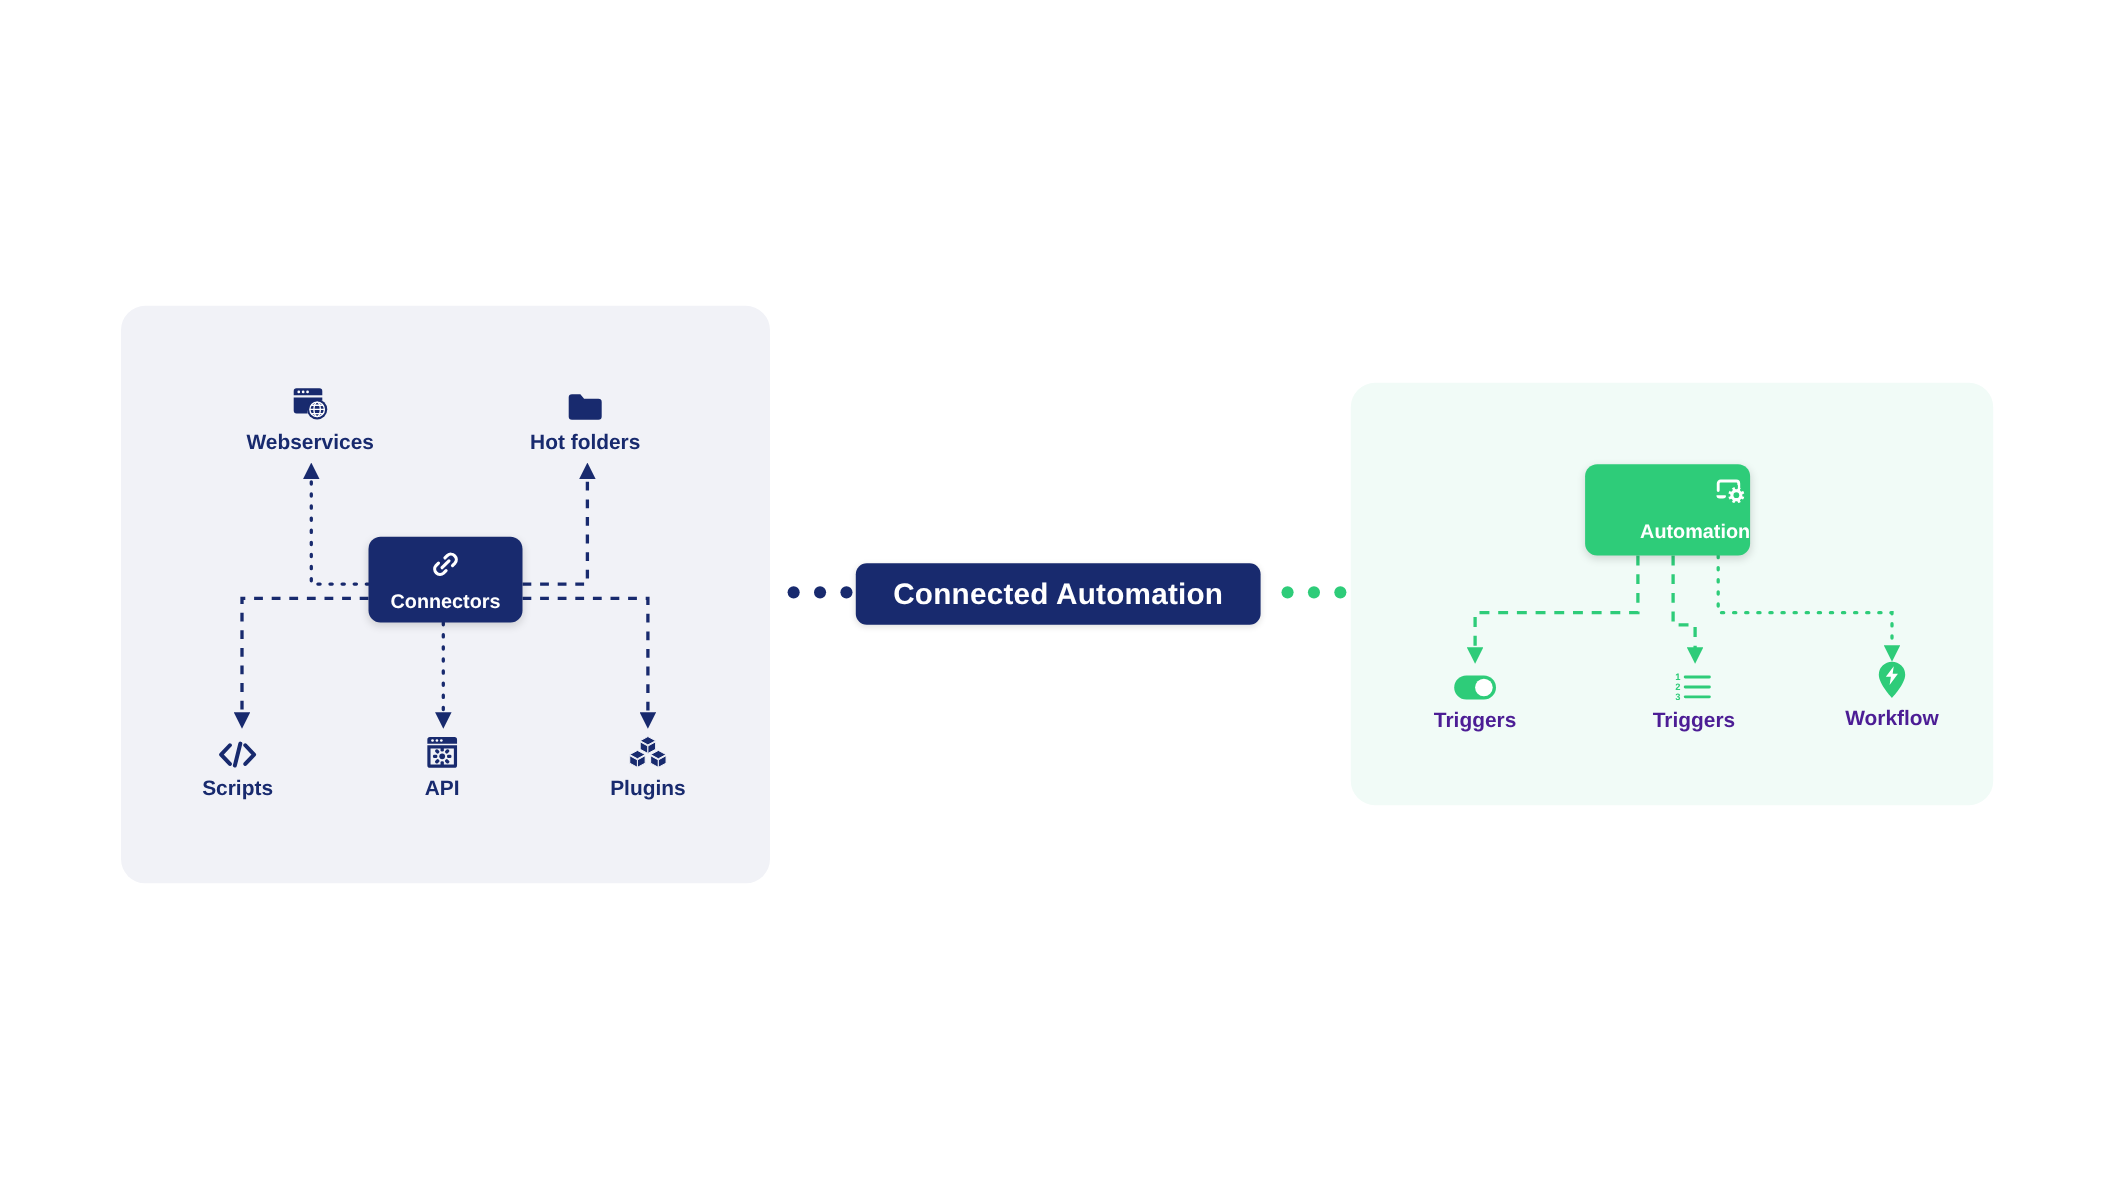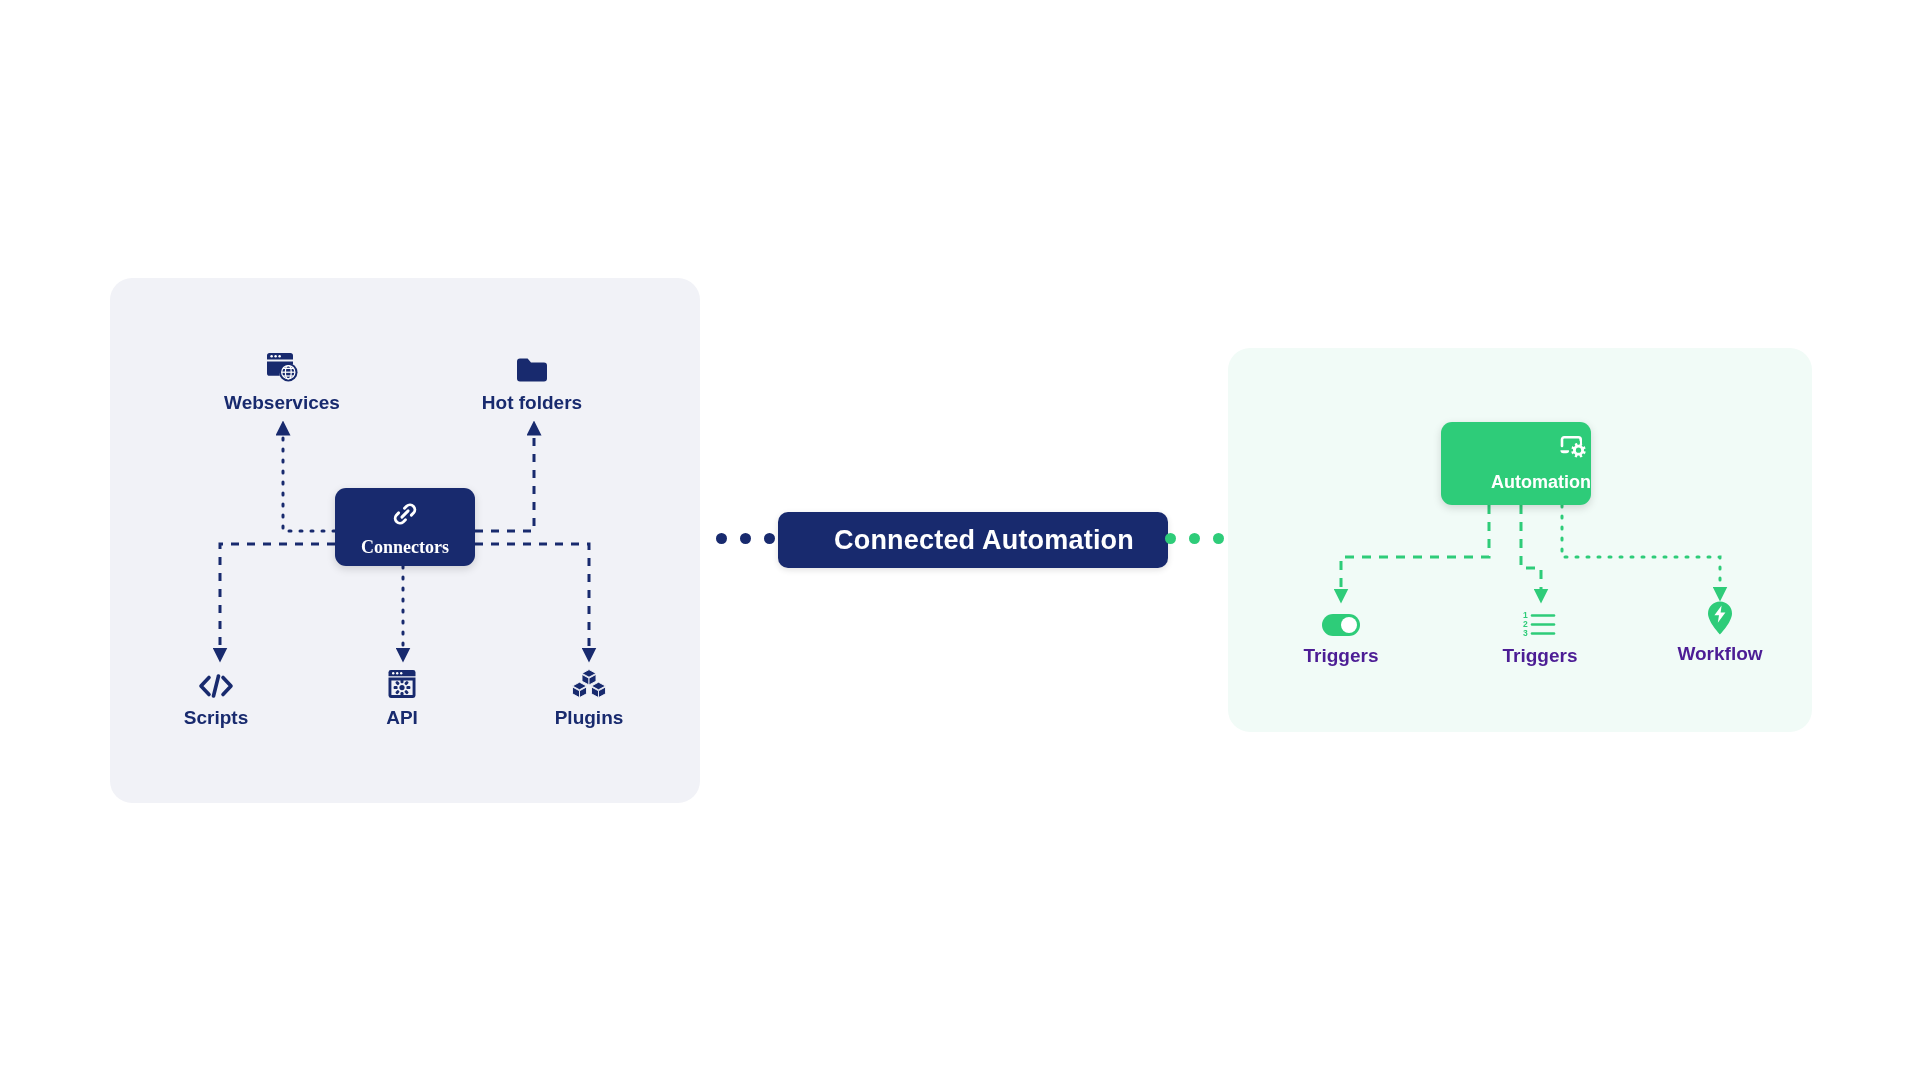--- a/index.html
+++ b/index.html
@@ -49,21 +49,20 @@
     left: 778px;
     top: 512px;
     width: 368px;
     height: 56px;
     background: #182a6e;
     border-radius: 10px;
     display: flex;
     align-items: center;
     justify-content: center;
     box-shadow: 0 2px 6px rgba(0,0,0,0.12);
-    padding-left: 22px;
   }
   #center-badge .label {
     color: #ffffff;
     font-size: 27px;
     font-weight: bold;
     letter-spacing: 0.2px;
     white-space: nowrap;
   }
 
   .dot-group {
@@ -93,21 +92,20 @@
     align-items: center;
     justify-content: center;
     box-shadow: 0 3px 8px rgba(0,0,0,0.15);
   }
   #connectors-hub {
     left: 335px;
     top: 488px;
     width: 140px;
     height: 78px;
     background: #182a6e;
-    font-family: Liberation Serif, serif;
   }
   #automation-hub {
     left: 1441px;
     top: 422px;
     width: 150px;
     height: 83px;
     background: #2ecc79;
     align-items: flex-end;
   }
   .hub .hub-icon { display: block; }

